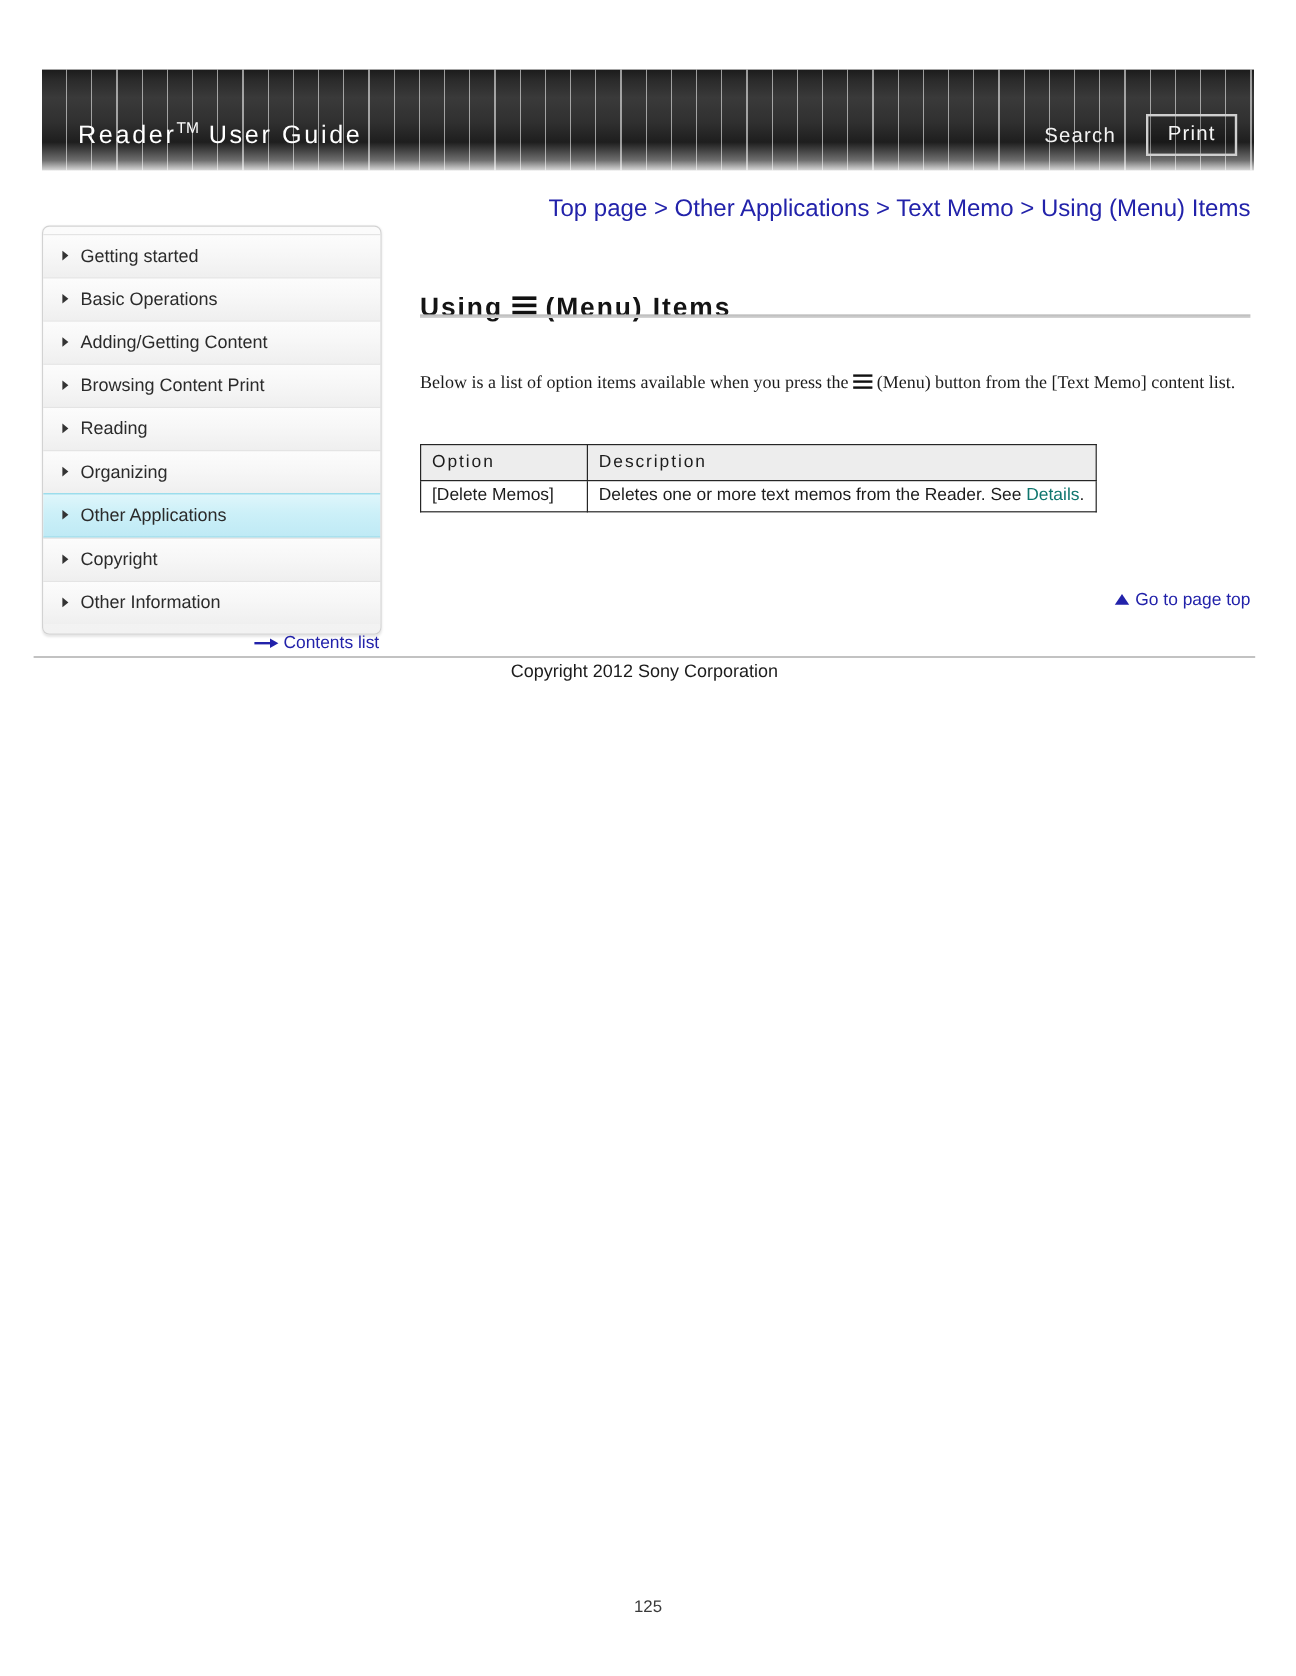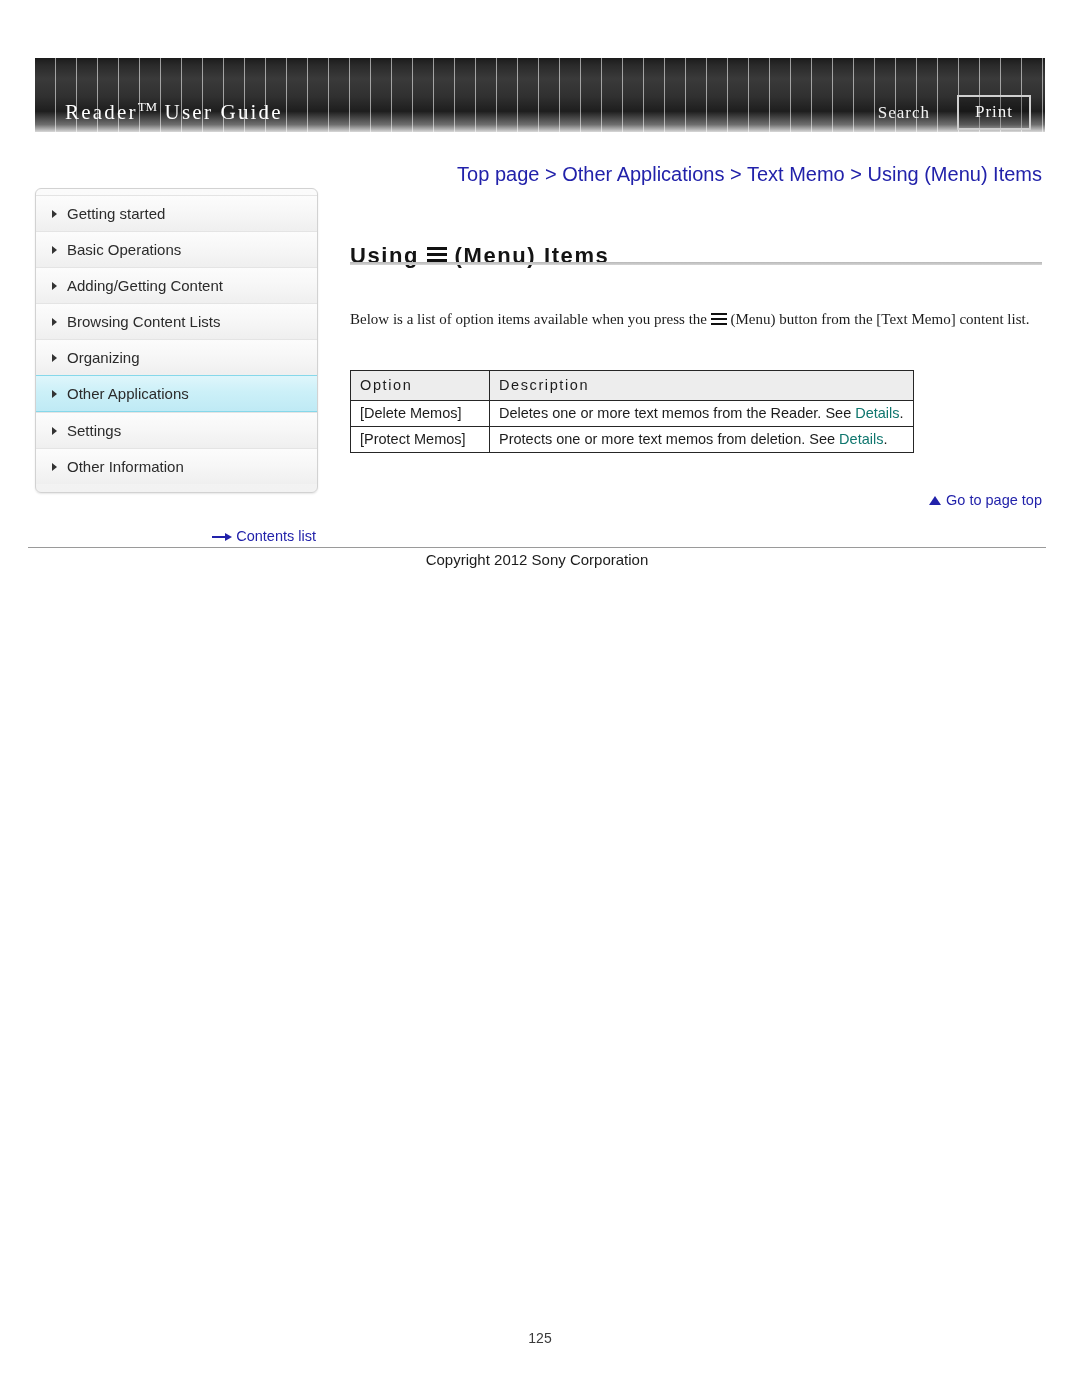--- a/index.html
+++ b/index.html
@@ -15,39 +15,38 @@
     color: #1a1a1a;
     overflow: hidden;
   }
 
   
   .banner {
     position: absolute;
     left: 35px;
     top: 58px;
     width: 1010px;
-    height: 74px;
+    height: 84px;
     background:
       repeating-linear-gradient(
         to right,
         rgba(255,255,255,0.00) 0px,
         rgba(255,255,255,0.00) 20px,
         rgba(255,255,255,0.55) 20px,
         rgba(255,255,255,0.55) 21px
       ),
       linear-gradient(to bottom,
         #1b1b1b 0%,
         #2a2a2a 10%,
         #3a3a3a 28%,
         #303030 52%,
         #1e1e1e 72%,
         #6e6e6e 90%,
         #d8d8d8 100%);
     overflow: hidden;
-    font-family: Liberation Serif, serif;
   }
   .banner-title {
     position: absolute;
     left: 30px;
     top: 41px;
     font-size: 21px;
     letter-spacing: 2.2px;
     color: #ffffff;
     white-space: nowrap;
   }
@@ -302,30 +301,33 @@
   <div class="nav-item">
     <span class="tri"></span><span>Getting started</span>
   </div>
   <div class="nav-item">
     <span class="tri"></span><span>Basic Operations</span>
   </div>
   <div class="nav-item">
     <span class="tri"></span><span>Adding/Getting Content</span>
   </div>
   <div class="nav-item">
-    <span class="tri"></span><span>Browsing Content Lists</span>
+    <span class="tri"></span><span>Browsing Content Print</span>
+  </div>
+  <div class="nav-item">
+    <span class="tri"></span><span>Reading</span>
   </div>
   <div class="nav-item">
     <span class="tri"></span><span>Organizing</span>
   </div>
   <div class="nav-item active">
     <span class="tri"></span><span>Other Applications</span>
   </div>
   <div class="nav-item">
-    <span class="tri"></span><span>Settings</span>
+    <span class="tri"></span><span>Copyright</span>
   </div>
   <div class="nav-item">
     <span class="tri"></span><span>Other Information</span>
   </div>
 
   <div class="sidebar-pad-bot"></div>
 </nav>
 
 <div class="contents-list"><span class="arrow-right"></span><span>Contents list</span></div>
 
@@ -339,24 +341,20 @@
     <tr>
       <th class="col-opt">Option</th>
       <th>Description</th>
     </tr>
   </thead>
   <tbody>
     <tr>
       <td>[Delete Memos]</td>
       <td><span>Deletes one or more text memos from the Reader. See </span><span class="lnk">Details</span><span>.</span></td>
     </tr>
-    <tr>
-      <td>[Protect Memos]</td>
-      <td><span>Protects one or more text memos from deletion. See </span><span class="lnk">Details</span><span>.</span></td>
-    </tr>
   </tbody>
 </table>
 
 <div class="go-top"><span class="tri-up"></span><span>Go to page top</span></div>
 
 <div class="footer-rule"></div>
 <div class="copyright">Copyright 2012 Sony Corporation</div>
 <div class="page-number">125</div>
 
 </body></html>

